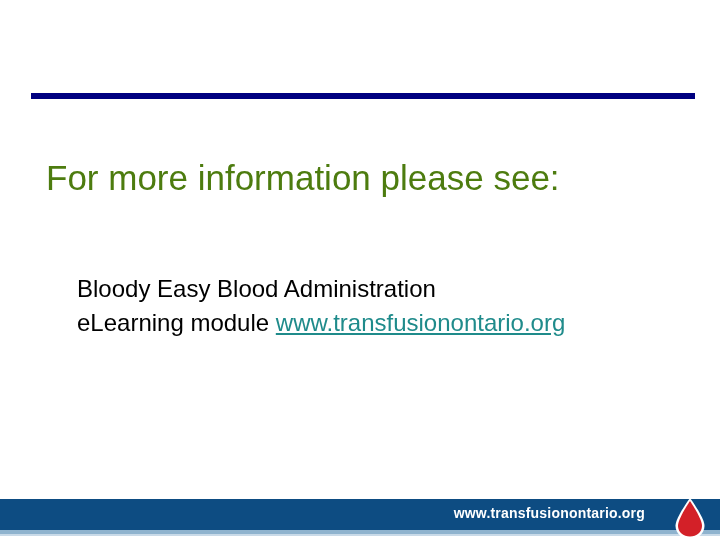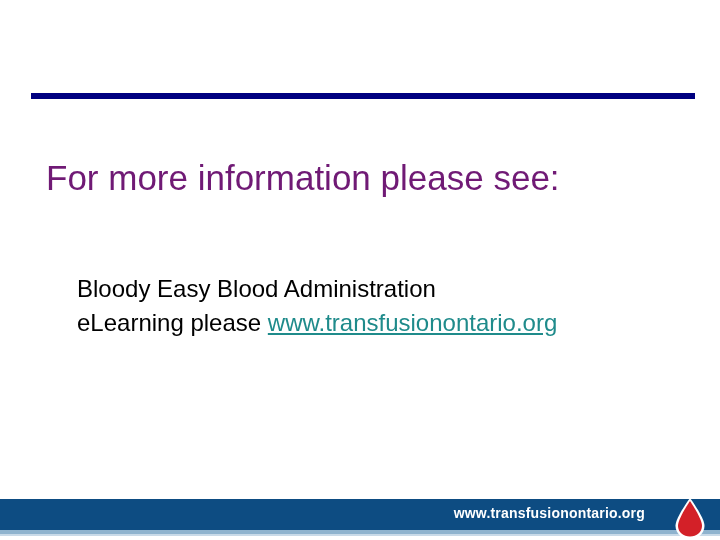--- a/index.html
+++ b/index.html
@@ -34,21 +34,21 @@
 
   
   .heading {
     position: absolute;
     left: 46px;
     top: 157px;
     width: 640px;
     font-size: 35px;
     line-height: 42px;
     font-weight: normal;
-    color: #701a75;
+    color: #4d7c0f;
     letter-spacing: 0px;
     white-space: nowrap;
   }
 
   
   .body-block {
     position: absolute;
     left: 33px;
     top: 272px;
     width: 650px;
@@ -126,21 +126,21 @@
 
   <div class="title-rule"></div>
 
   <div class="heading">For more information please see:</div>
 
   <div class="body-block">
     <span class="body-line">
       <span class="body-text">Bloody Easy Blood Administration</span>
     </span>
     <span class="body-line">
-      <span class="body-text">eLearning please </span><span class="body-link">www.transfusionontario.org</span>
+      <span class="body-text">eLearning module </span><span class="body-link">www.transfusionontario.org</span>
     </span>
   </div>
 
   <div class="footer"></div>
   <div class="footer-underline"></div>
   <div class="footer-underline2"></div>
 
   <div class="footer-url">www.transfusionontario.org</div>
 
   <div class="drop-wrap">

